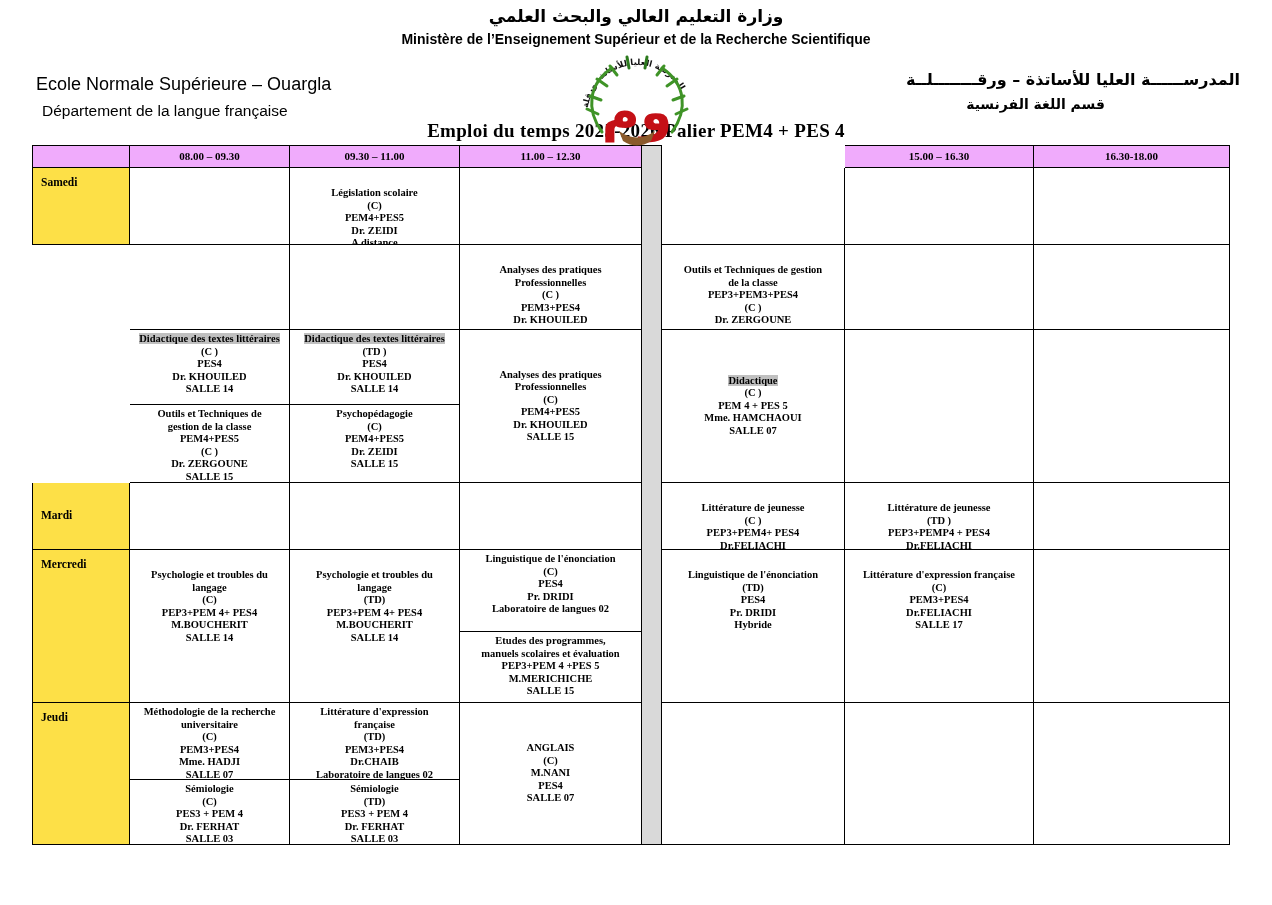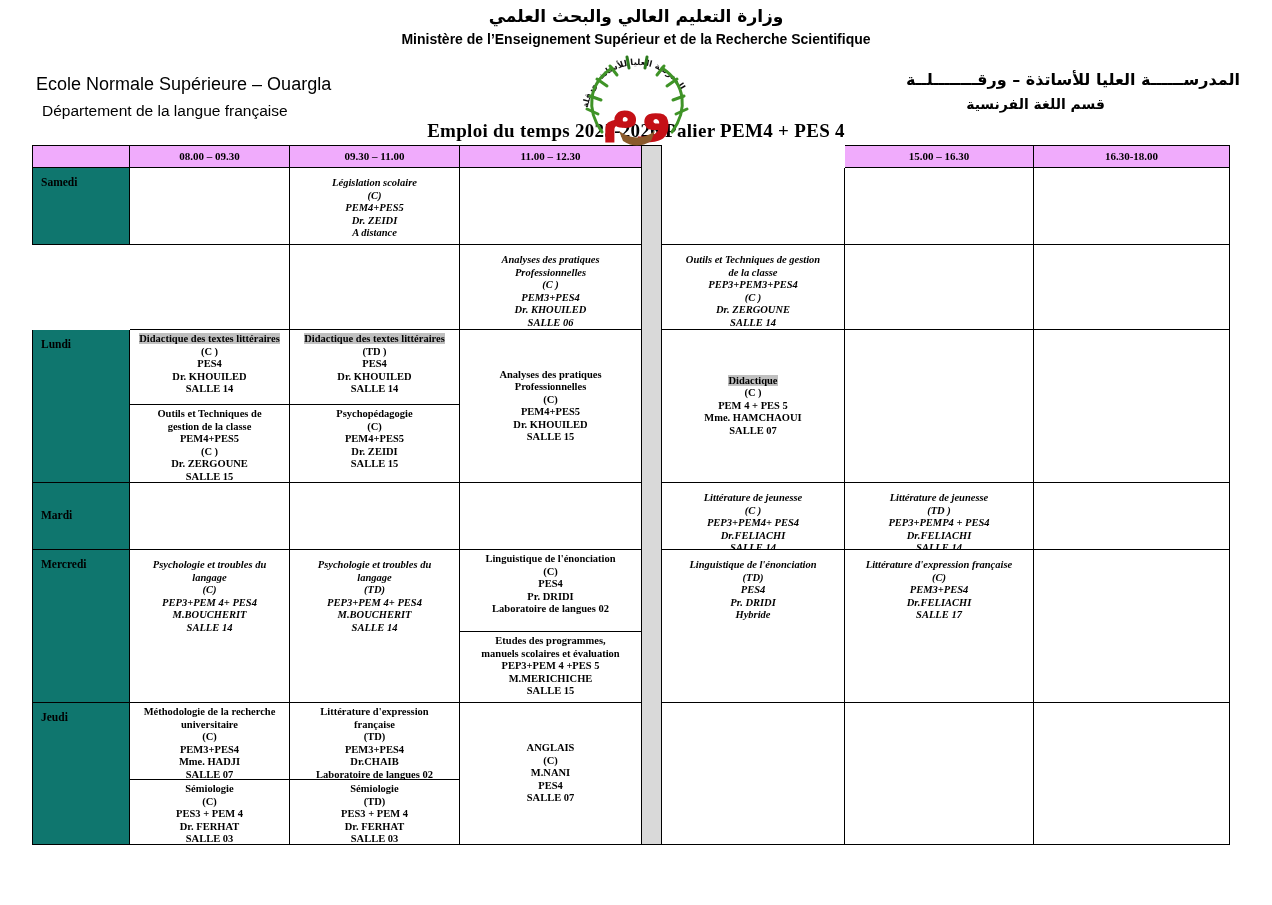--- a/index.html
+++ b/index.html
@@ -12,24 +12,24 @@
   .min-fr{top:31px;font-size:14px;font-weight:bold;font-family:"Liberation Sans",sans-serif;}
   .school-fr{left:36px;top:74px;font-size:18px;font-family:"Liberation Sans",sans-serif;}
   .dept-fr{left:42px;top:102px;font-size:15.5px;font-family:"Liberation Sans",sans-serif;}
   .school-ar{right:32px;top:70px;font-size:16px;font-weight:bold;direction:rtl;font-family:"DejaVu Sans",sans-serif;}
   .dept-ar{right:167px;top:96px;font-size:14px;font-weight:bold;direction:rtl;font-family:"DejaVu Sans",sans-serif;}
   .doc-title{top:120px;font-size:19px;font-weight:bold;letter-spacing:.3px;}
   #logo{left:572px;top:48px;width:130px;height:99px;z-index:5;pointer-events:none;}
   
   .cell{position:absolute;box-sizing:border-box;border-right:1px solid #000;border-bottom:1px solid #000;
         background:#fff;text-align:center;font-size:10.5px;font-weight:bold;line-height:12.5px;}
-  .cell .pad{padding-top:9px;font-style:italic;}
+  .cell .pad{padding-top:19px;}
   .hdr{background:#f0abfc;border-top:1px solid #000;font-size:11px;font-weight:bold;
        display:flex;align-items:center;justify-content:center;}
-  .dayc{background:#0f766e;border-left:1px solid #000;text-align:left;font-size:11.5px;
+  .dayc{background:#fde047;border-left:1px solid #000;text-align:left;font-size:11.5px;
         padding:8px 0 0 8px;}
   .dayc.mid{padding-top:26px;}
   .strip{background:#d9d9d9;border-top:1px solid #000;border-right:1px solid #000;border-bottom:1px solid #000;}
   .lines{display:block;white-space:pre-line;}
   .tline{display:block;}
   .hl{background:#c0c0c0;}
   .vc{display:flex;flex-direction:column;justify-content:center;}
   .split{padding:0;}
   .sub{box-sizing:border-box;width:100%;text-align:center;padding-top:3px;}
   .sub.topb{border-bottom:1px solid #000;}
@@ -116,21 +116,20 @@
 de la classe
 PEP3+PEM3+PES4
 (C )
 Dr. ZERGOUNE
 SALLE 14</span>
       </div>
     </div>
   <div class="cell" style="left:845px;top:245px;width:189px;height:85px;"></div>
   <div class="cell" style="left:1034px;top:245px;width:196px;height:85px;"></div>
 
-  <div class="cell dayc" style="left:32px;top:330px;width:98px;height:153px;">Lundi</div>
   <div class="cell split" style="left:130px;top:330px;width:160px;height:153px;">
     <div class="sub topb" style="height:75px;">
         <div class="tline"><span class="hl">Didactique des textes littéraires</span></div>
         <span class="lines">(C )
 PES4
 Dr. KHOUILED
 SALLE 14</span>
       </div>
     <div class="sub" style="height:77px;">
         <span class="lines">Outils et Techniques de

